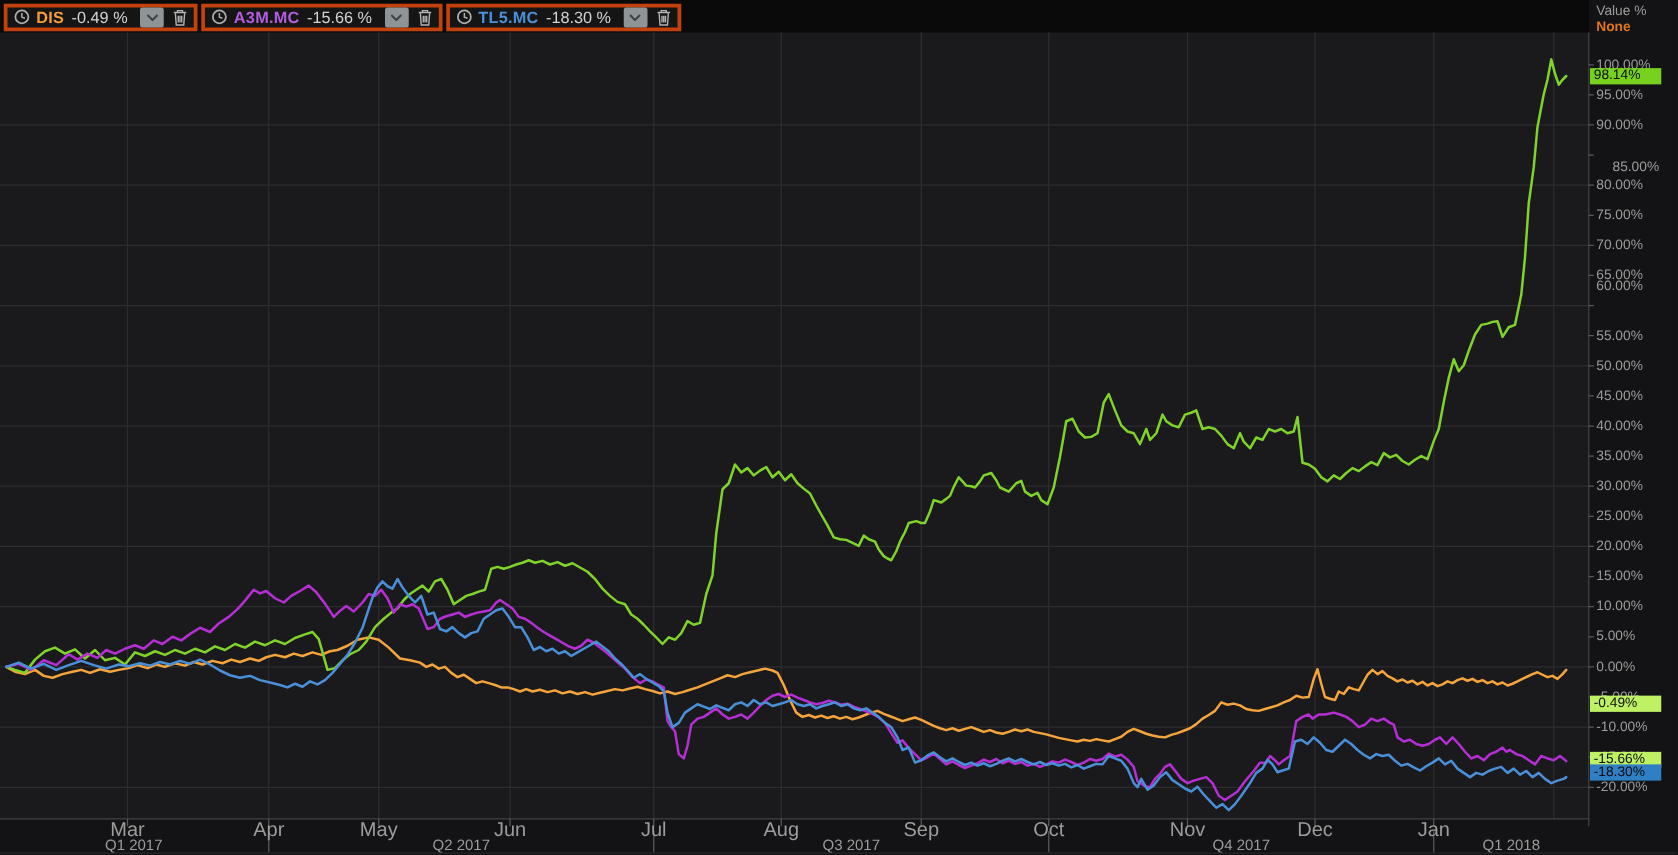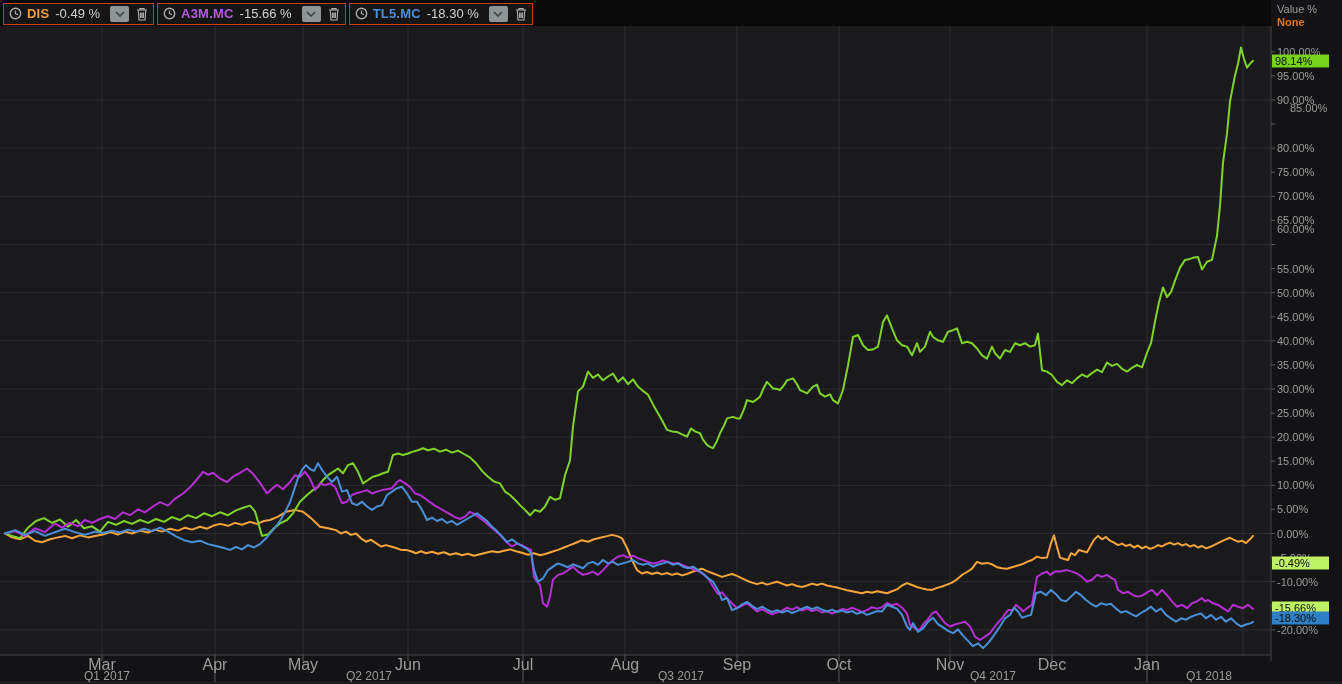--- a/index.html
+++ b/index.html
@@ -3,21 +3,21 @@
 <meta charset="utf-8">
 <style>
   html,body{margin:0;padding:0;background:#101012;}
   #app{position:relative;width:1342px;height:684px;background:#131315;overflow:hidden;
        font-family:"Liberation Sans",sans-serif;-webkit-font-smoothing:antialiased;}
   #plot-bg{position:absolute;left:0;top:26px;width:1271px;height:629px;background:#1a1a1d;}
   #plot-svg{position:absolute;left:0;top:0;width:1342px;height:684px;}
   
   #legend-bar{position:absolute;left:0;top:0;width:1271px;height:26px;background:#0a0a0a;
               display:flex;align-items:center;}
-  .leg-item{height:22px;margin:1px 0 0 3px;background:#151515;border:1px solid #c2410c;
+  .leg-item{height:22px;margin:1px 0 0 3px;background:#151515;border:3px solid #c2410c;
             display:flex;align-items:center;padding:0 5px;box-sizing:border-box;}
   .leg-clock{display:flex;align-items:center;margin-right:5px;}
   .leg-ticker{font-size:13px;font-weight:bold;letter-spacing:.2px;}
   .leg-val{font-size:13px;color:#d2d2d2;margin-left:6px;white-space:pre;}
   .leg-chev{width:19px;height:16px;background:#8f9496;border-radius:2px;margin-left:10px;
             display:flex;align-items:center;justify-content:center;cursor:pointer;}
   .leg-trash{margin-left:7px;display:flex;align-items:center;cursor:pointer;}
   
   #yaxis-title{position:absolute;left:1277px;top:3px;font-size:11px;color:#9c9c9c;}
   #yaxis-sub{position:absolute;left:1277px;top:16px;font-size:11px;color:#e0741c;font-weight:bold;}
@@ -185,21 +185,21 @@
       <polyline points="5,533.5 15,531.1 25,535.9 35,528.2 45,532.1 55,523.4 62,527.7 70,522.9 78,526.3 85,520.0 92,522.9 100,519.0 108,516.2 115,519.0 123,512.3 130,515.2 138,509.4 145,512.3 153,506.5 160,502.2 168,505.6 175,498.8 183,493.5 190,487.3 196,480.5 203,471.8 208,474.7 213,472.8 220,478.6 227,482.0 233,476.7 240,472.8 247,468.5 253,473.8 260,482.9 267,493.5 272,488.7 277,484.8 283,489.2 290,482.0 295,475.2 300,476.7 305,471.8 310,478.6 315,490.1 320,483.4 325,485.3 330,483.4 335,486.8 342,503.2 347,501.7 352,495.0 357,493.0 362,491.6 367,490.1 372,493.5 377,491.6 382,490.1 387,489.2 392,488.2 397,482.0 400,480.0 405,483.4 410,486.8 415,493.5 420,495.0 425,498.3 430,502.2 435,505.6 440,508.5 445,511.3 450,514.2 455,517.1 460,519.0 465,516.6 470,511.8 475,514.2 480,518.1 485,521.9 490,526.3 495,530.6 500,534.9 506,541.7 512,546.5 517,543.6 522,545.1 527,548.0 531,549.9 534,576.9 537,581.7 540,585.0 543,603.3 547,606.7 550,596.6 553,579.7 558,574.9 563,573.5 568,570.1 573,566.7 578,571.6 583,574.9 588,573.5 593,571.6 598,574.9 603,570.1 608,564.8 613,560.0 618,556.6 623,555.2 628,557.6 633,555.7 638,558.1 643,560.0 648,561.9 653,563.4 658,562.4 663,560.5 668,561.9 673,563.8 678,562.9 683,565.3 688,567.2 693,569.1 698,571.1 703,574.0 708,578.3 713,586.5 718,594.2 722,592.3 727,598.5 732,603.3 737,608.2 742,605.8 747,602.9 752,607.2 757,611.5 762,609.1 767,612.0 772,614.4 777,612.5 782,610.6 787,607.7 792,609.6 797,607.2 802,610.6 807,608.6 812,611.1 817,609.6 822,612.5 827,611.1 832,613.5 837,611.5 842,609.1 847,610.1 852,607.7 857,609.6 862,612.0 867,610.1 872,607.2 877,608.6 882,607.2 887,602.9 892,605.3 897,603.8 902,607.7 907,613.5 910,625.0 913,626.9 916,628.9 920,629.8 924,623.1 928,619.2 932,613.5 936,611.5 941,617.8 945,623.1 950,626.5 955,624.5 960,623.1 965,621.7 970,626.5 975,636.6 980,640.0 985,636.6 990,633.2 996,625.0 1003,616.8 1008,610.1 1013,610.1 1016,604.8 1020,608.2 1023,611.5 1027,608.2 1032,604.8 1037,576.9 1042,573.5 1047,571.6 1050,574.9 1055,571.6 1060,571.6 1067,570.1 1072,571.6 1077,573.5 1082,576.9 1087,581.7 1092,579.7 1097,574.9 1102,576.9 1107,574.9 1112,578.3 1115,579.7 1118,589.9 1123,593.2 1128,591.8 1133,595.2 1138,596.6 1143,595.2 1148,591.8 1152,589.9 1157,595.2 1162,589.9 1167,595.2 1172,601.4 1177,606.7 1182,604.8 1187,608.2 1192,603.3 1197,601.4 1202,598.0 1205,601.4 1208,600.0 1213,603.3 1218,604.8 1223,608.2 1228,611.5 1233,604.8 1238,606.7 1243,608.2 1248,604.8 1253,608.9" fill="none" stroke="#b62fd4" stroke-width="2" stroke-linejoin="round" stroke-linecap="round"></polyline>
       <polyline points="5,533.5 15,530.1 25,534.9 35,531.1 45,535.9 55,532.1 65,528.7 75,532.1 85,534.9 95,531.6 103,533.0 112,530.6 120,532.5 128,529.6 136,531.6 144,528.7 152,531.1 160,527.7 168,531.6 176,536.4 184,540.2 192,542.2 200,540.7 208,544.1 216,546.0 224,548.0 230,549.9 236,547.0 242,549.4 248,545.1 254,547.5 260,544.1 266,538.3 272,531.1 278,523.9 284,514.2 290,502.2 294,490.1 298,478.1 302,469.9 306,465.1 310,469.0 314,470.9 318,463.2 322,469.9 327,476.7 332,482.0 337,476.7 342,491.6 347,490.1 352,503.2 357,505.1 362,501.7 367,506.5 372,509.9 377,506.5 382,505.1 387,495.0 392,491.6 397,488.2 402,486.8 407,493.5 412,501.7 417,501.7 422,509.9 427,520.0 432,517.6 437,521.0 442,519.0 447,522.9 452,521.0 457,524.8 462,521.9 467,519.0 472,516.2 477,513.3 482,517.1 487,521.0 492,526.8 497,531.1 502,536.4 507,542.2 512,539.3 517,543.1 522,546.0 527,548.9 531,552.8 534,570.1 538,581.7 543,578.3 548,570.1 553,566.7 558,563.4 563,565.3 568,567.2 573,564.3 578,566.3 583,568.2 588,563.4 593,561.9 598,564.8 603,560.0 608,563.4 613,561.9 618,564.8 623,563.4 628,561.9 633,560.0 638,563.4 643,564.8 648,563.4 653,566.7 658,564.8 663,563.4 668,561.9 673,564.8 678,563.4 683,566.7 688,568.2 693,566.7 698,570.1 703,573.5 708,578.3 713,581.7 718,589.9 722,600.0 727,598.0 732,610.1 737,608.2 742,604.3 747,601.9 752,605.8 757,609.1 762,606.7 767,609.6 772,612.0 777,610.1 782,612.5 787,610.6 792,613.0 797,611.1 802,608.6 807,606.7 812,609.1 817,607.2 822,609.6 827,611.5 832,609.6 837,612.0 842,610.6 847,612.5 852,611.1 857,613.9 862,612.0 867,614.9 872,613.0 877,611.1 882,611.5 887,604.8 892,606.7 897,608.6 902,614.9 907,626.5 910,629.8 913,623.1 918,631.8 923,628.4 928,621.7 933,617.8 938,624.1 943,627.4 948,630.8 953,633.2 958,629.4 963,635.6 968,640.9 973,646.2 978,643.3 983,648.1 988,643.3 993,636.6 1000,626.5 1005,618.3 1010,614.9 1014,607.7 1018,611.5 1022,617.8 1026,616.4 1031,614.9 1036,593.2 1041,591.8 1046,595.2 1051,589.9 1056,594.2 1061,600.0 1066,601.4 1071,596.6 1076,591.8 1081,595.2 1086,600.0 1091,603.8 1096,606.7 1101,603.3 1106,604.8 1111,603.8 1116,608.6 1121,612.5 1126,611.1 1131,613.9 1136,616.4 1141,613.0 1146,610.1 1151,606.7 1156,611.5 1161,608.6 1166,614.9 1171,618.3 1176,621.7 1181,618.3 1186,619.7 1191,616.8 1196,614.9 1201,613.5 1206,618.3 1211,614.9 1216,619.7 1221,616.8 1226,621.7 1231,618.3 1236,623.1 1241,626.5 1246,624.5 1251,623.1 1253,621.7" fill="none" stroke="#4a90d9" stroke-width="2" stroke-linejoin="round" stroke-linecap="round"></polyline>
     </svg>
 
   <div id="yaxis-title">Value %</div>
   <div id="yaxis-sub">None</div>
   <div id="yaxis-labels">
       <div class="ytick-label" style="top: 51.8px;">100.00%</div>
       <div class="ytick-label" style="top: 75.885px;">95.00%</div>
       <div class="ytick-label" style="top: 99.97px;">90.00%</div>
-      <div class="ytick-label" style="top: 108px; padding-left: 13px;">85.00%</div>
+      <div class="ytick-label" style="top: 134px; padding-left: 13px;">85.00%</div>
       <div class="ytick-label" style="top: 148.14px;">80.00%</div>
       <div class="ytick-label" style="top: 172.225px;">75.00%</div>
       <div class="ytick-label" style="top: 196.31px;">70.00%</div>
       <div class="ytick-label" style="top: 220.395px;">65.00%</div>
       <div class="ytick-label" style="top: 229px;">60.00%</div>
       <div class="ytick-label" style="top: 268.565px;">55.00%</div>
       <div class="ytick-label" style="top: 292.65px;">50.00%</div>
       <div class="ytick-label" style="top: 316.735px;">45.00%</div>
       <div class="ytick-label" style="top: 340.82px;">40.00%</div>
       <div class="ytick-label" style="top: 364.905px;">35.00%</div>

